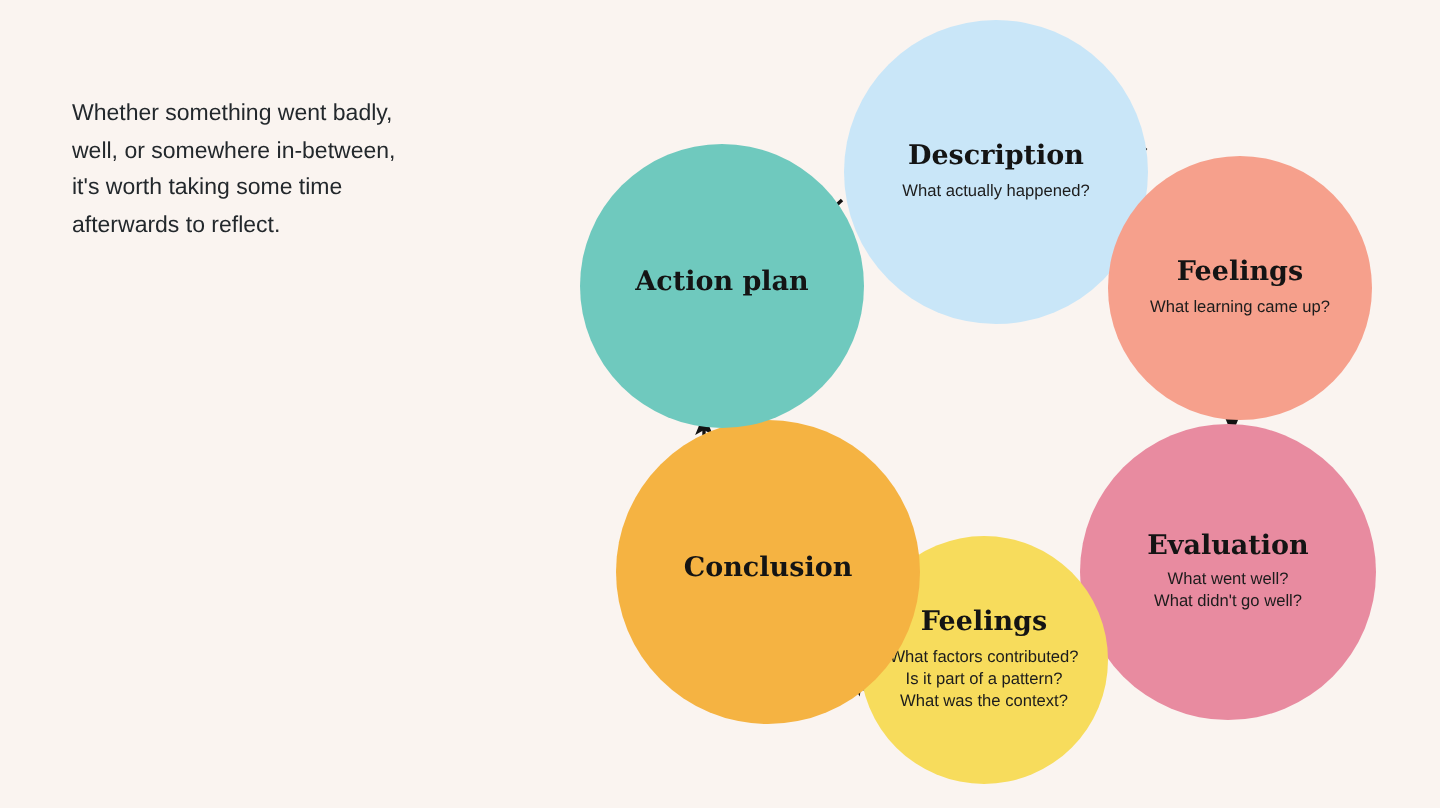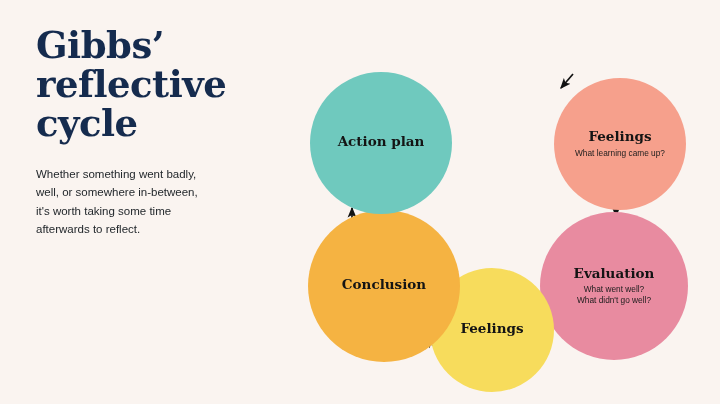--- a/index.html
+++ b/index.html
@@ -84,38 +84,35 @@
     margin: 0;
     white-space: pre-line;
   }
 
   
   .c-description { left: 140px; top: 10px;  width: 152px; height: 152px; }
   .c-feelings    { left: 272px; top: 78px;  width: 132px; height: 132px; }
   .c-evaluation  { left: 258px; top: 212px; width: 148px; height: 148px; }
   .c-analysis    { left: 148px; top: 268px; width: 124px; height: 124px; }
   .c-conclusion  { left: 26px;  top: 210px; width: 152px; height: 152px; text-align: right; }
-  .c-actionplan  { left: 28px;  top: 72px;  width: 142px; height: 142px; }
+  .c-actionplan  { left: 8px;  top: 72px;  width: 142px; height: 142px; }
 
   .arrows {
     position: absolute;
     left: 0; top: 0;
     width: 438px; height: 404px;
     pointer-events: none;
   }
 </style>
 </head>
 <body>
 
 <div id="poster">
 
   <div class="left-col">
-    <h1 class="title">Gibbs’
-reflective
-cycle</h1>
 
     <p class="para para-1">Whether something went badly,
 well, or somewhere in-between,
 it's worth taking some time
 afterwards to reflect.</p>
 
   </div>
 
   <div class="cycle">
 
@@ -132,34 +129,41 @@
 
       <path d="M270,332 L256,343" stroke="#121212" stroke-width="1.7" fill="none" marker-end="url(#ah)"></path>
 
       <path d="M160,352 L143,339" stroke="#121212" stroke-width="1.7" fill="none" marker-end="url(#ah)"></path>
 
       <path d="M70,222 L70,208" stroke="#121212" stroke-width="1.7" fill="none" marker-end="url(#ah)"></path>
 
       <path d="M139,100 L125,113" stroke="#121212" stroke-width="1.7" fill="none" marker-end="url(#ah)"></path>
     </svg>
 
+    <div class="circle c-description" style="background:#C9E6F8">
+      <div class="c-title">Description</div>
+      <div class="c-desc">What actually happened?</div>
+    </div>
 
     <div class="circle c-feelings" style="background:#F6A08C">
       <div class="c-title">Feelings</div>
       <div class="c-desc">What learning came up?</div>
     </div>
 
     <div class="circle c-evaluation" style="background:#E88BA0">
       <div class="c-title">Evaluation</div>
       <div class="c-desc">What went well?
 What didn't go well?</div>
     </div>
 
     <div class="circle c-analysis" style="background:#F7DC5C">
       <div class="c-title">Feelings</div>
+      <div class="c-desc">What factors contributed?
+Is it part of a pattern?
+What was the context?</div>
     </div>
 
     <div class="circle c-conclusion" style="background:#F5B342">
       <div class="c-title">Conclusion</div>
     </div>
 
     <div class="circle c-actionplan" style="background:#6FC9BE">
       <div class="c-title">Action plan</div>
     </div>
 

